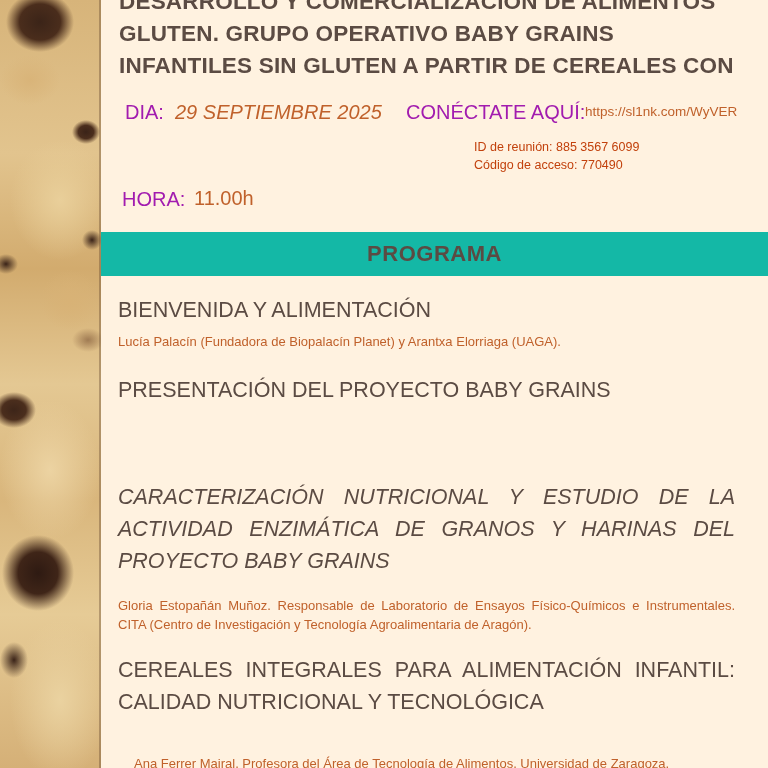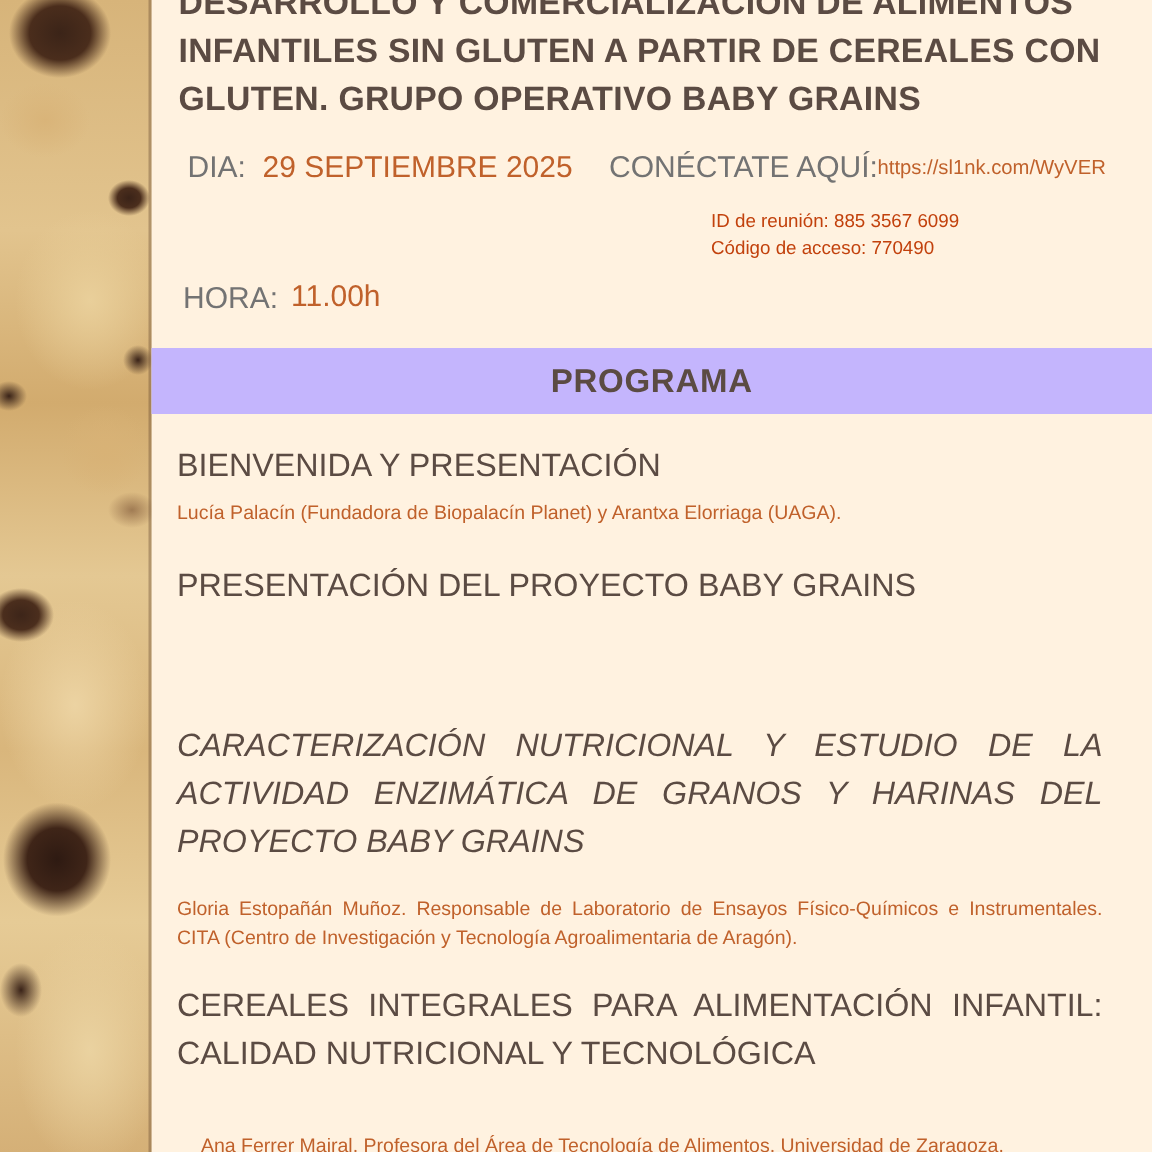--- a/index.html
+++ b/index.html
@@ -35,28 +35,28 @@
   }
   .content { position: absolute; left: 101px; top: 0; width: 655px; height: 768px; }
 
   .title {
     position: absolute; left: 18px; top: -14px; width: 630px;
     font-weight: bold; font-size: 22.5px; line-height: 32px;
     color: #5B4B43; letter-spacing: 0.2px;
   }
   .title div { white-space: nowrap; }
 
-  .info-label { position: absolute; font-size: 20px; color: #737373; white-space: nowrap; }
+  .info-label { position: absolute; font-size: 20px; color: #a21caf; white-space: nowrap; }
   .info-value { position: absolute; font-size: 20px; color: #C0612B; white-space: nowrap; }
   .link { position: absolute; font-size: 13.5px; color: #C0612B; white-space: nowrap; }
   .meeting { position: absolute; left: 373px; top: 138px; font-size: 12.5px; line-height: 18px; color: #c2410c; }
 
   .band {
     position: absolute; left: 0; top: 232px; width: 667px; height: 44px;
-    background: #c4b5fd;
+    background: #14b8a6;
     display: flex; align-items: center; justify-content: center;
   }
   .band span { font-weight: bold; font-size: 22px; color: #5B4B43; letter-spacing: 0.5px; }
 
   .item-title {
     position: absolute; left: 17px; width: 617px;
     font-size: 21.5px; line-height: 32px; color: #5B4B43;
     text-align: justify; text-align-last: left;
   }
   .item-desc {
@@ -67,43 +67,43 @@
 </style>
 </head>
 <body>
 
 <div class="photo-strip"></div>
 
 <div class="content">
 
   <div class="title">
     <div>DESARROLLO Y COMERCIALIZACIÓN DE ALIMENTOS</div>
+    <div>GLUTEN. GRUPO OPERATIVO BABY GRAINS</div>
     <div>INFANTILES SIN GLUTEN A PARTIR DE CEREALES CON</div>
-    <div>GLUTEN. GRUPO OPERATIVO BABY GRAINS</div>
   </div>
 
   <span class="info-label" style="left:24px; top:101px;">DIA:</span>
-  <span class="info-value" style="left:74px; top:101px;">29 SEPTIEMBRE 2025</span>
+  <span class="info-value" style="left:74px; top:101px;font-style:italic;">29 SEPTIEMBRE 2025</span>
 
   <span class="info-label" style="left:305px; top:101px;">CONÉCTATE AQUÍ:</span>
   <span class="link" style="left:484px; top:104px;">https://sl1nk.com/WyVER</span>
 
   <div class="meeting">
     <div>ID de reunión: 885 3567 6099</div>
     <div>Código de acceso: 770490</div>
   </div>
 
   <span class="info-label" style="left:21px; top:188px;">HORA:</span>
   <span class="info-value" style="left:93px; top:187px;">11.00h</span>
 
   <div class="band">
     <span>PROGRAMA</span>
   </div>
 
-  <div class="item-title" style="top:294px;">BIENVENIDA Y PRESENTACIÓN</div>
+  <div class="item-title" style="top:294px;">BIENVENIDA Y ALIMENTACIÓN</div>
   <div class="item-desc" style="top:332px;">Lucía Palacín (Fundadora de Biopalacín Planet) y Arantxa Elorriaga (UAGA).</div>
 
   <div class="item-title" style="top:374px;">PRESENTACIÓN DEL PROYECTO BABY GRAINS</div>
 
   <div class="item-title" style="top:481px;font-style:italic;">CARACTERIZACIÓN NUTRICIONAL Y ESTUDIO DE LA ACTIVIDAD ENZIMÁTICA DE GRANOS Y HARINAS DEL PROYECTO BABY GRAINS</div>
   <div class="item-desc" style="top:596px;">Gloria Estopañán Muñoz. Responsable de Laboratorio de Ensayos Físico-Químicos e Instrumentales. CITA (Centro de Investigación y Tecnología Agroalimentaria de Aragón).</div>
 
   <div class="item-title" style="top:654px;">CEREALES INTEGRALES PARA ALIMENTACIÓN INFANTIL: CALIDAD NUTRICIONAL Y TECNOLÓGICA</div>
   <div class="item-desc" style="top:754px;margin-left:16px;">Ana Ferrer Mairal. Profesora del Área de Tecnología de Alimentos. Universidad de Zaragoza.</div>
 

